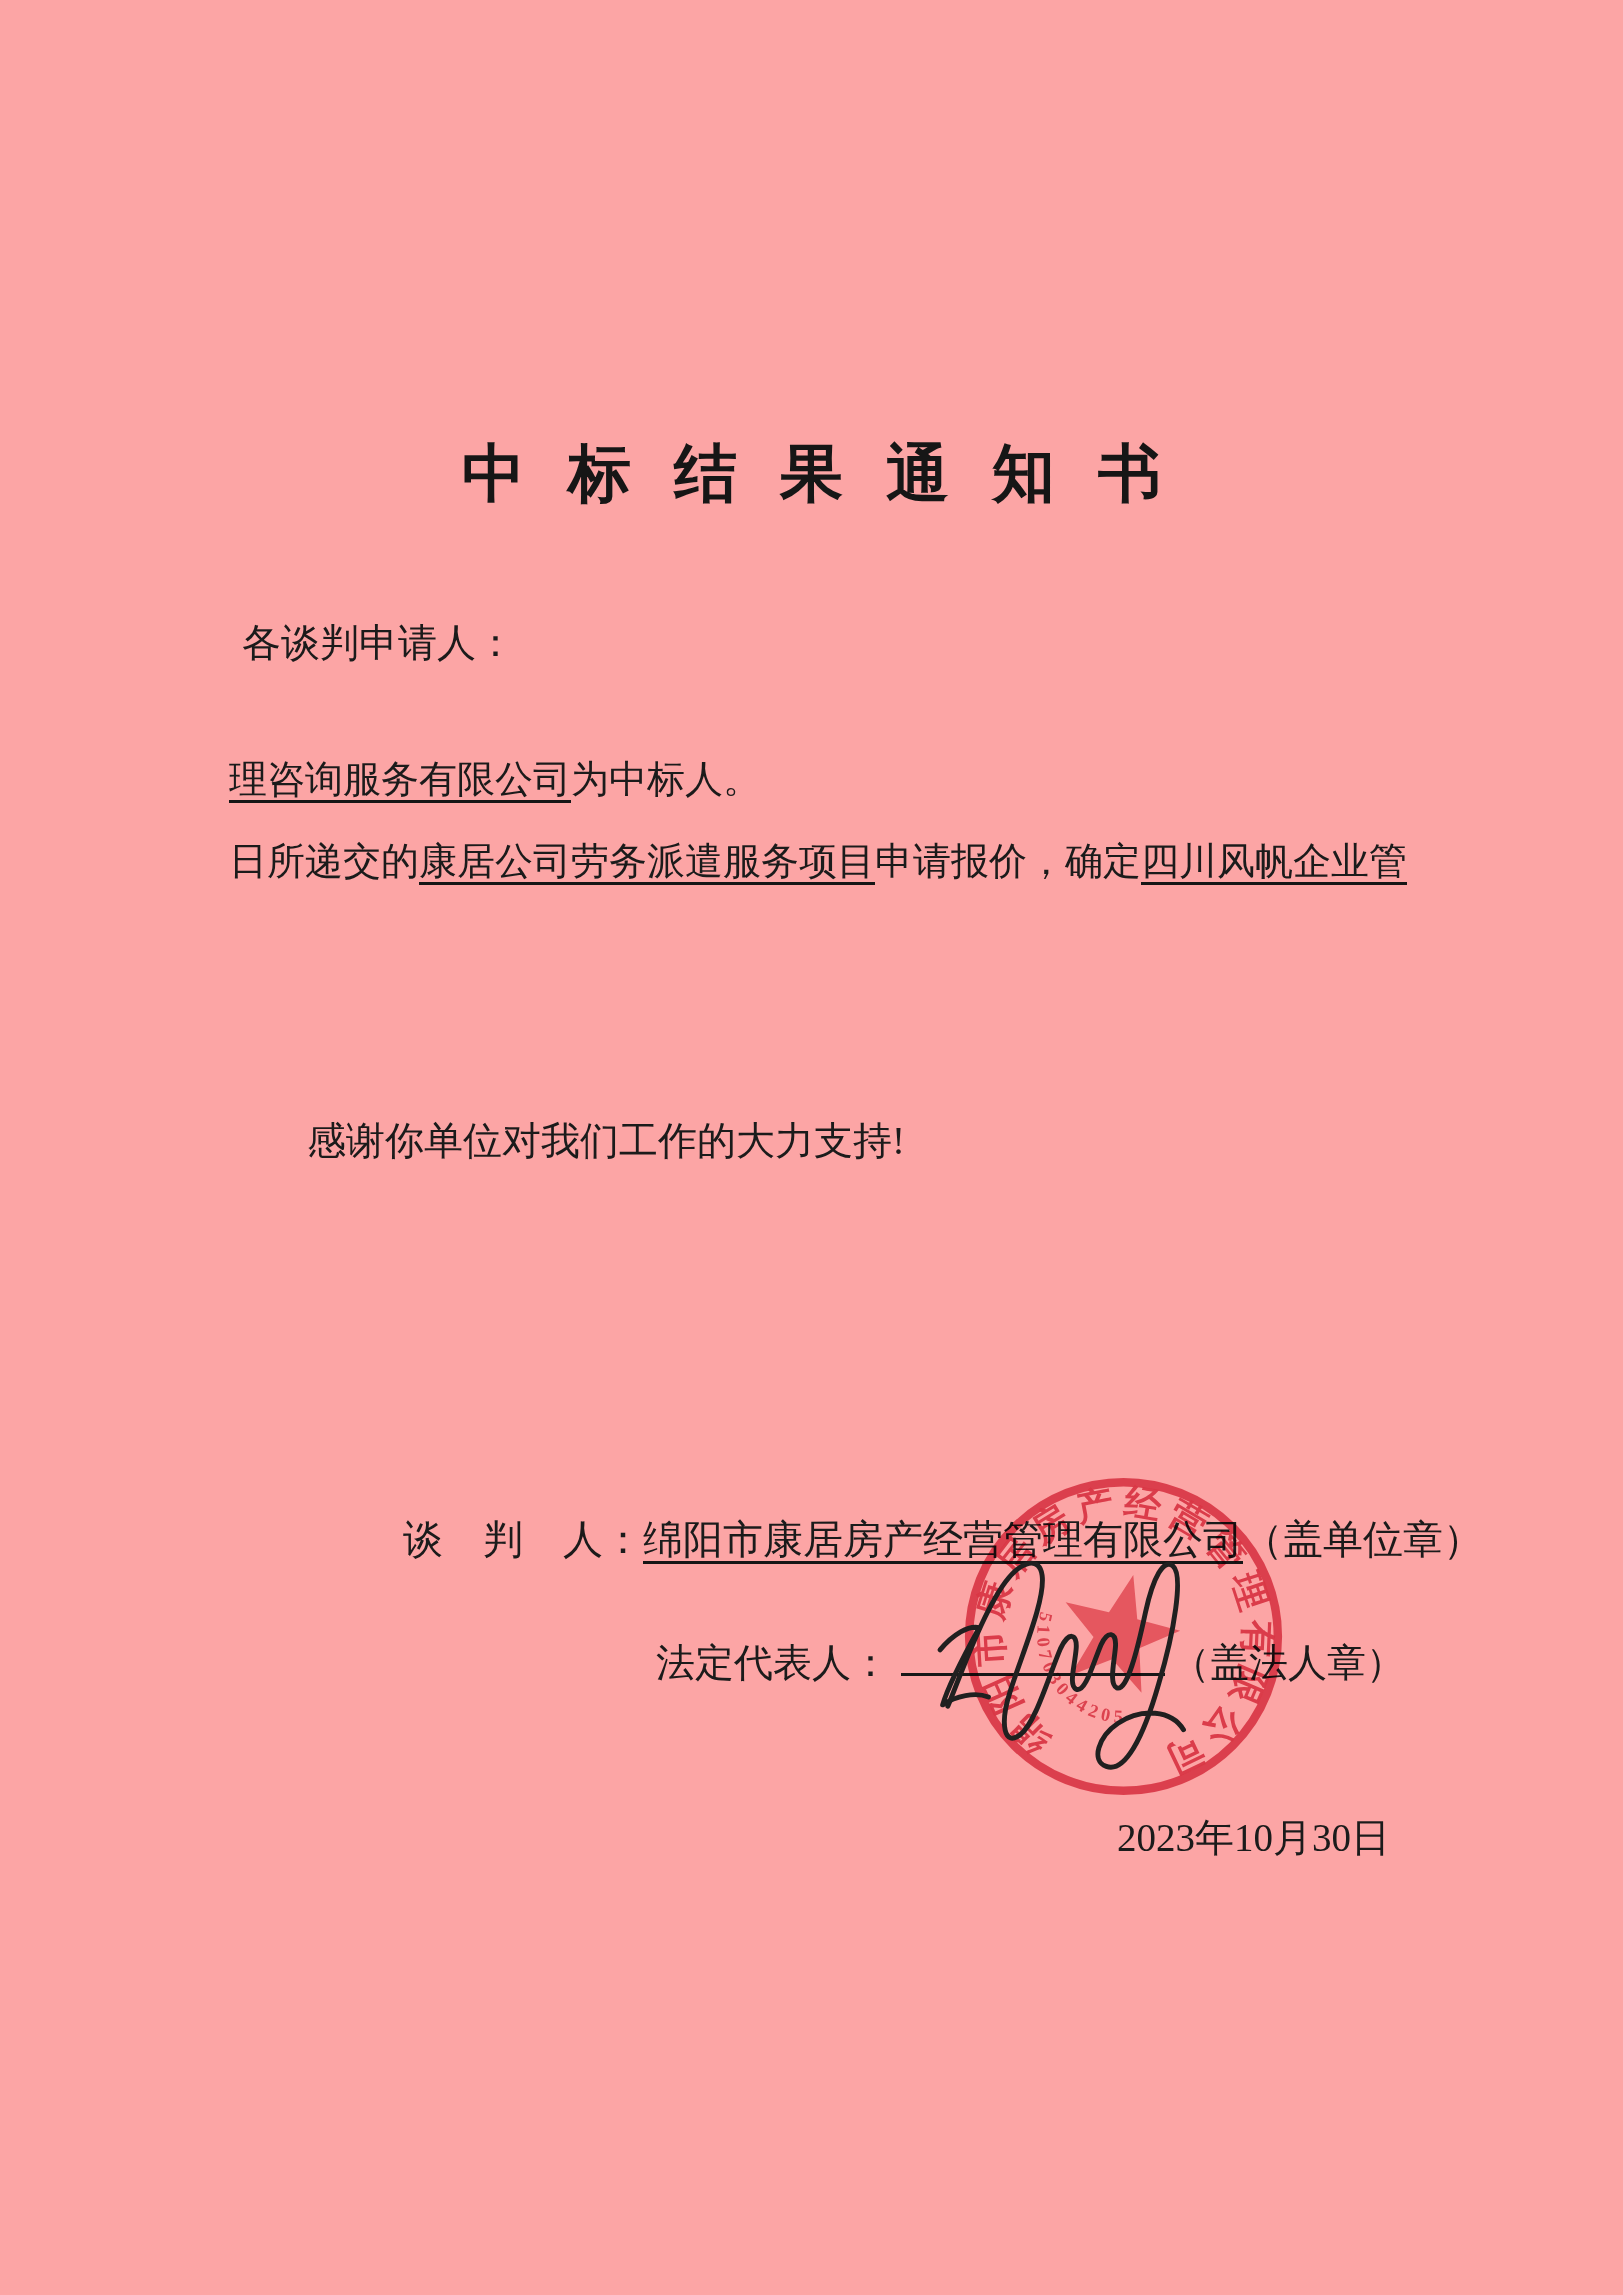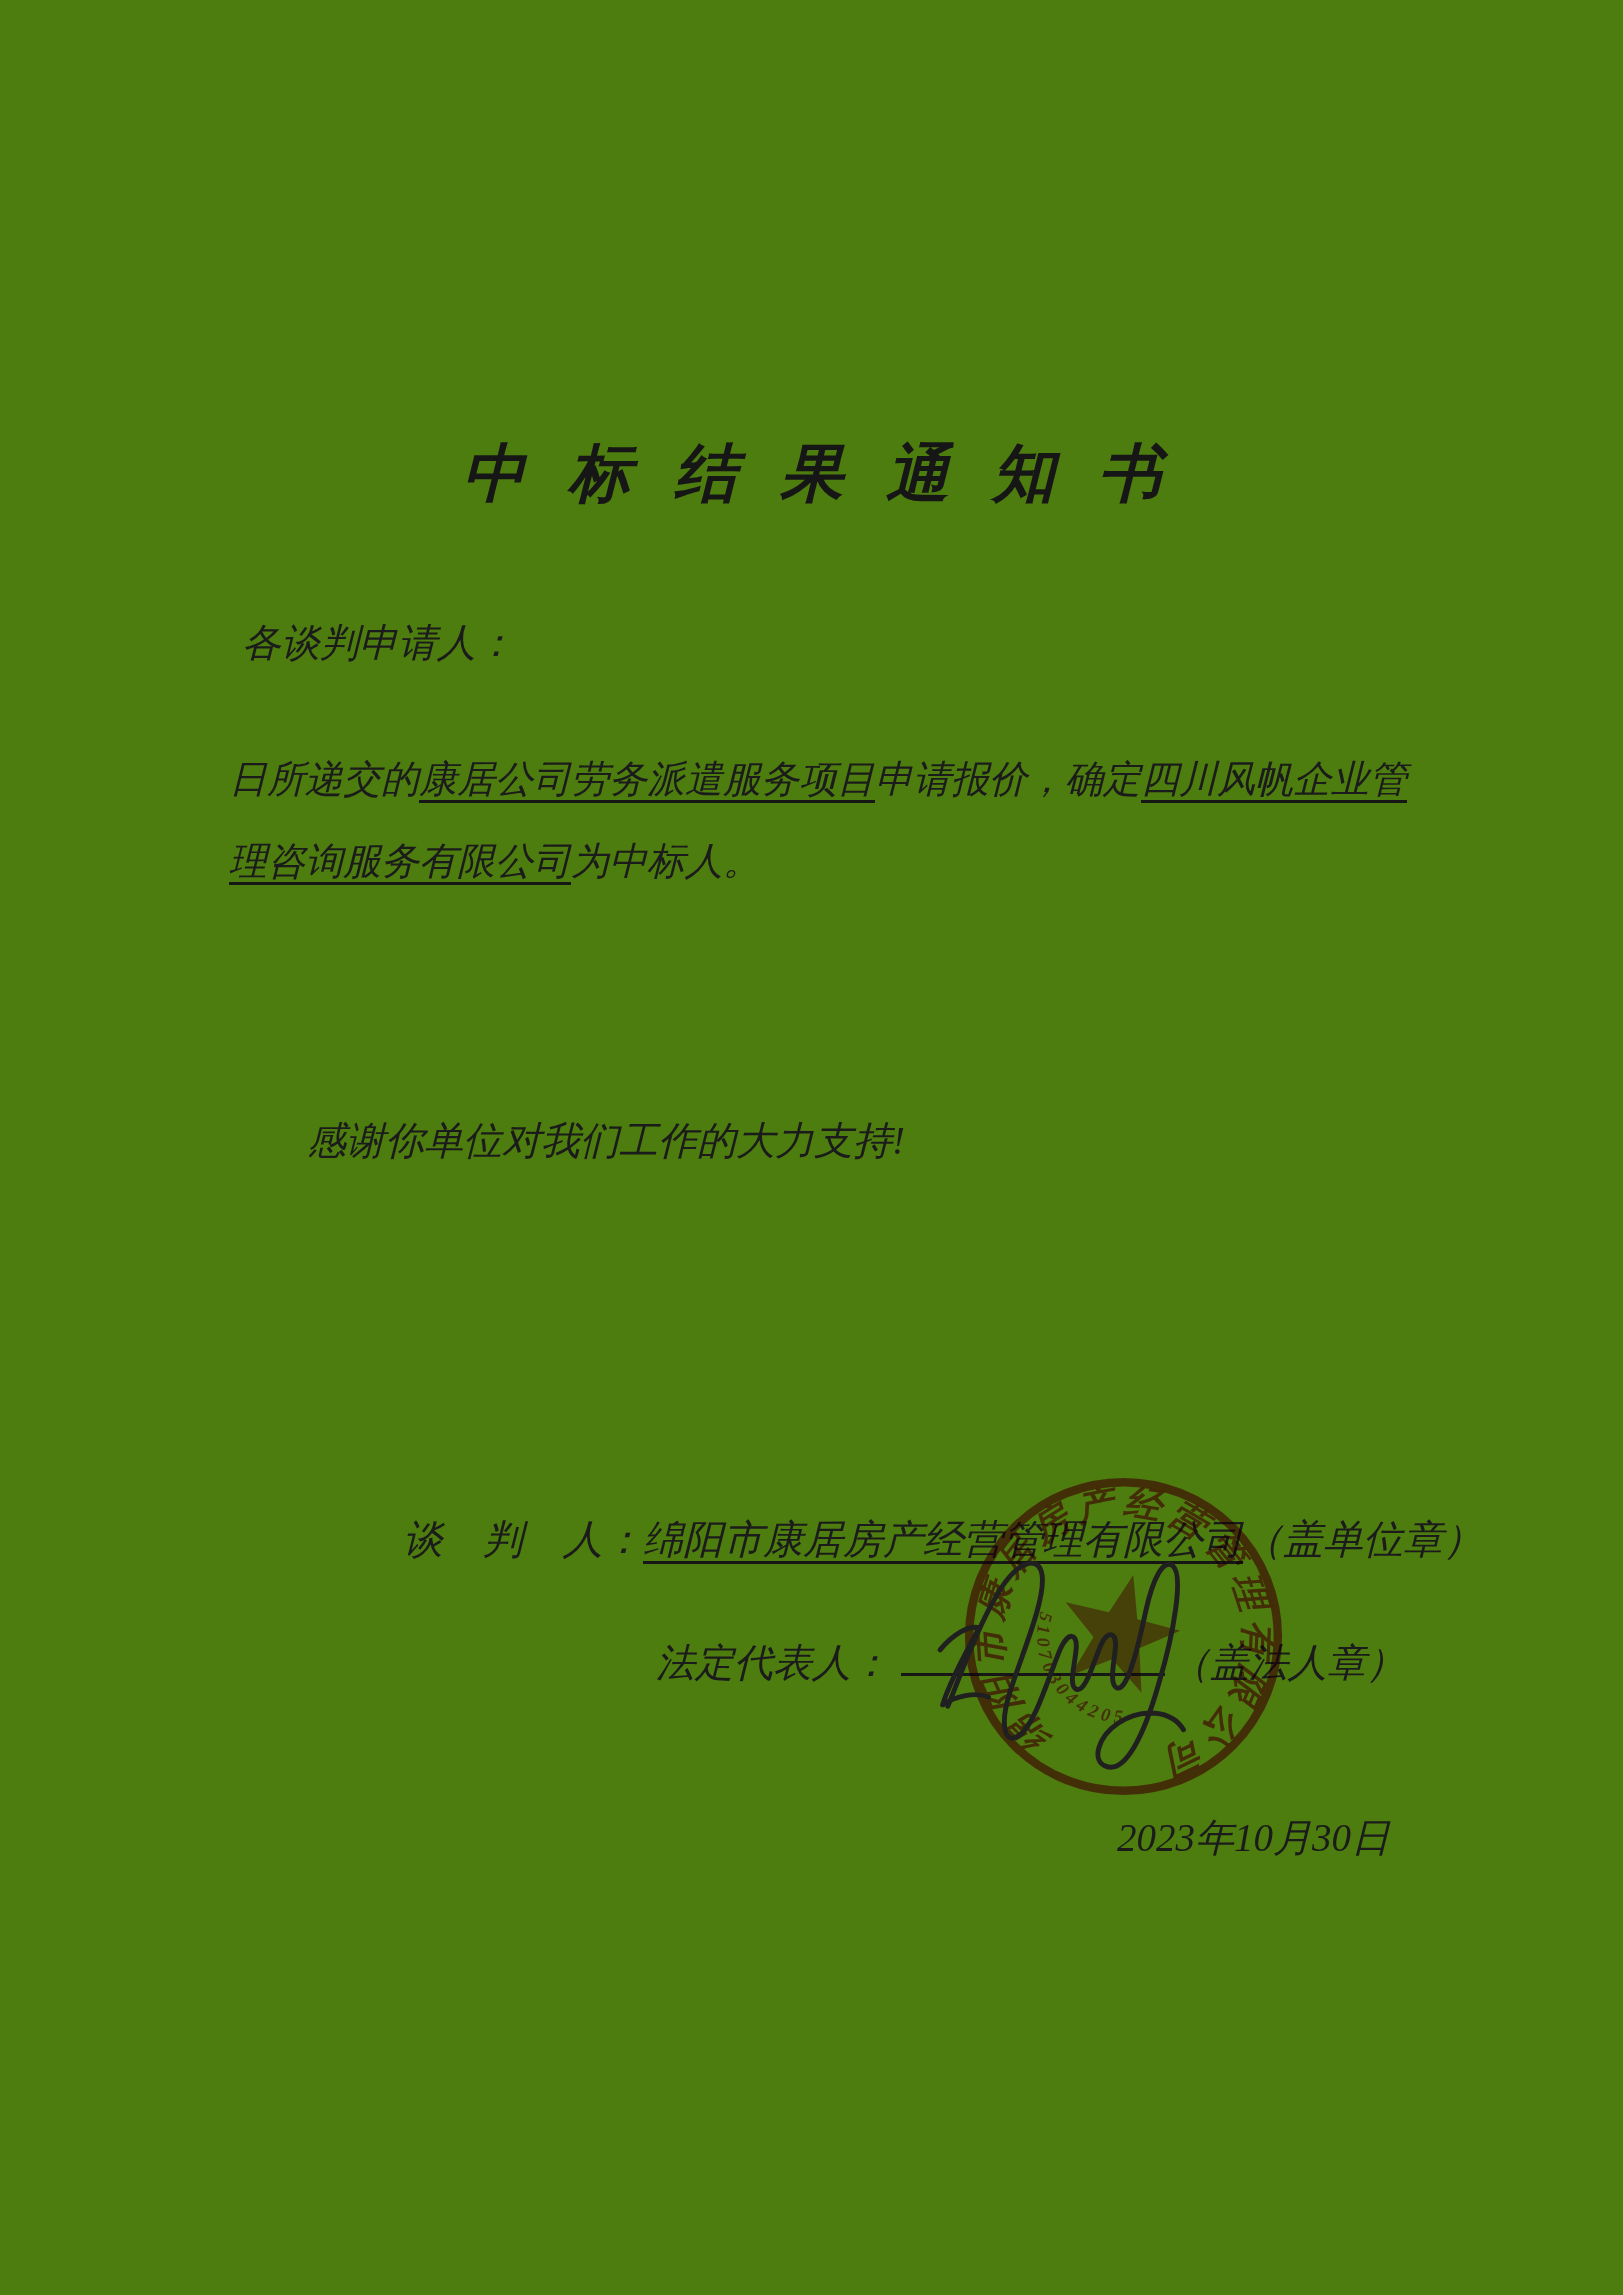--- a/index.html
+++ b/index.html
@@ -1,23 +1,22 @@
 <!DOCTYPE html>
 <html style="font-size:10.5px"><head>
 <meta charset="utf-8">
 <style>
   html,body{margin:0;padding:0;background:#777;}
   .page{
     position:relative;
     width:1623px;height:2295px;
-    background:#4d7c0f;
+    background:#fca5a5;
     font-family:"Liberation Serif","DejaVu Serif",serif;
     color:#1b1b1b;
     overflow:hidden;
-    font-style:italic;
   }
   .title{
     position:absolute;top:395px;left:0;width:100%;
     text-align:center;white-space:nowrap;
     font-family:"Liberation Sans","DejaVu Sans",sans-serif;
     font-weight:700;font-size:63px;line-height:72px;
     letter-spacing:43px;color:#161616;
   }
   .title span{margin-right:-43px;}
   .salutation{
@@ -78,22 +77,22 @@
 </head>
 <body>
 
 <div class="page">
 
   <h1 class="title"><span>中标结果通知书</span></h1>
 
   <div class="salutation">各谈判申请人：</div>
 
   <div class="paragraph">
+      <div class="para-line last"><span class="useg">理咨询服务有限公司</span><span>为中标人。</span></div>
       <div class="para-line"><span>日所递交的</span><span class="useg">康居公司劳务派遣服务项目</span><span>申请报价，确定</span><span class="useg">四川风帆企业管</span></div>
-      <div class="para-line last"><span class="useg">理咨询服务有限公司</span><span>为中标人。</span></div>
     </div>
 
   <div class="thanks">感谢你单位对我们工作的大力支持!</div>
 
   <div class="sig-negotiator"><span>谈　判　人：</span><span class="useg">绵阳市康居房产经营管理有限公司</span><span>（盖单位章）</span></div>
 
   <div class="sig-legal"><span>法定代表人：</span><span class="sign-blank"></span><span>（盖法人章）</span></div>
 
   <div class="date">2023年10月30日</div>
 

